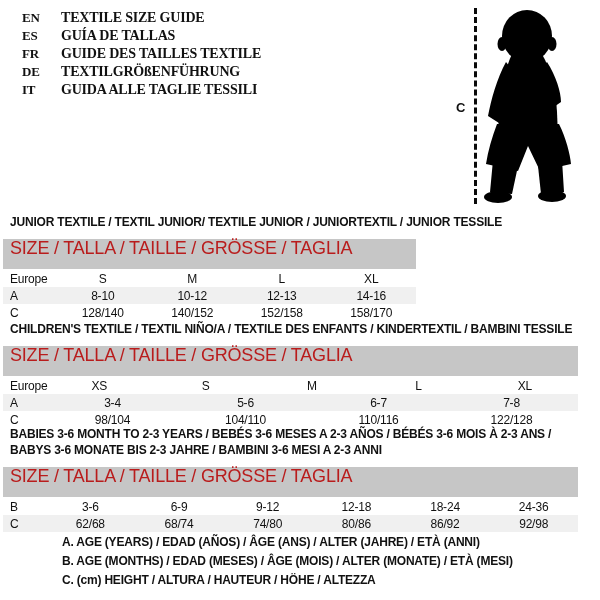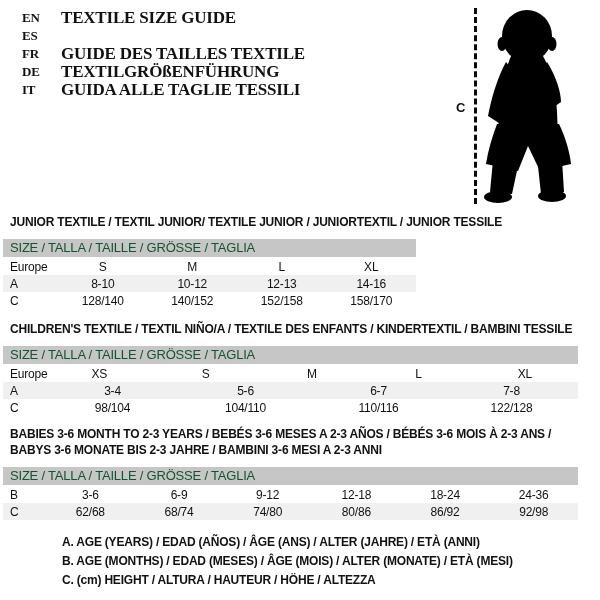--- a/index.html
+++ b/index.html
@@ -5,35 +5,35 @@
   html,body{margin:0;padding:0;background:#fff;}
   .page{
     position:relative;width:600px;height:600px;background:#fff;overflow:hidden;
     color:#111;font-family:"Liberation Sans","DejaVu Sans",sans-serif;
     -webkit-font-smoothing:antialiased;letter-spacing:-0.2px;
   }
   
   .lang-list{position:absolute;left:22px;top:9px;}
   .lang-row{display:flex;line-height:18px;font-family:Liberation Serif, serif;}
   .lang-code{width:39px;font-weight:700;font-size:13px;}
-  .lang-title{font-weight:700;font-size:17px;white-space:nowrap;}
+  .lang-title{font-weight:700;font-size:14px;white-space:nowrap;}
   
   .figure-area{position:absolute;left:450px;top:0;width:150px;height:212px;}
   .measure-line{position:absolute;left:24px;top:8px;height:196px;width:0;border-left:3px dashed #0a0a0a;}
   .measure-label{position:absolute;left:6px;top:100px;font-weight:700;font-size:13px;}
   .toddler-svg{position:absolute;left:31px;top:8px;}
   
   .size-table{position:absolute;left:3px;}
   .t1{top:214px;width:413px;}
   .t2{top:321px;width:575px;}
   .t3{top:426px;width:575px;}
   .table-title{font-weight:700;font-size:12px;line-height:16px;padding-left:7px;white-space:nowrap;}
   .title-gap{height:9px;}
-  .thead{height:18px;line-height:18px;background:var(--header_bar,#c6c6c6);color:#14532d;
-         font-size:13px;padding-left:7px;margin-bottom:1px;white-space:nowrap;}
+  .thead{height:30px;line-height:18px;background:var(--header_bar,#c6c6c6);color:#b91c1c;
+         font-size:18px;padding-left:7px;margin-bottom:1px;white-space:nowrap;}
   .trow{display:flex;align-items:center;height:17px;font-size:12px;}
   .trow.alt{background:var(--alt_row,#f0f0f0);}
   .rlabel{padding-left:7px;box-sizing:border-box;flex:0 0 auto;}
   .t1 .rlabel{width:55px;}
   .t2 .rlabel,.t3 .rlabel{width:43px;}
   .cell{flex:1;text-align:center;}
   
   .notes{position:absolute;left:22px;top:533px;}
   .note-line{font-weight:700;font-size:12px;line-height:19px;white-space:nowrap;margin-left:40px;}
 </style>
@@ -42,20 +42,21 @@
 
 <div class="page">
 
   <div class="lang-list">
     <div class="lang-row">
       <span class="lang-code">EN</span>
       <span class="lang-title">TEXTILE SIZE GUIDE</span>
     </div>
     <div class="lang-row">
       <span class="lang-code">ES</span>
+      <span class="lang-title">GUÍA DE TALLAS</span>
     </div>
     <div class="lang-row">
       <span class="lang-code">FR</span>
       <span class="lang-title">GUIDE DES TAILLES TEXTILE</span>
     </div>
     <div class="lang-row">
       <span class="lang-code">DE</span>
       <span class="lang-title">TEXTILGRÖßENFÜHRUNG</span>
     </div>
     <div class="lang-row">

